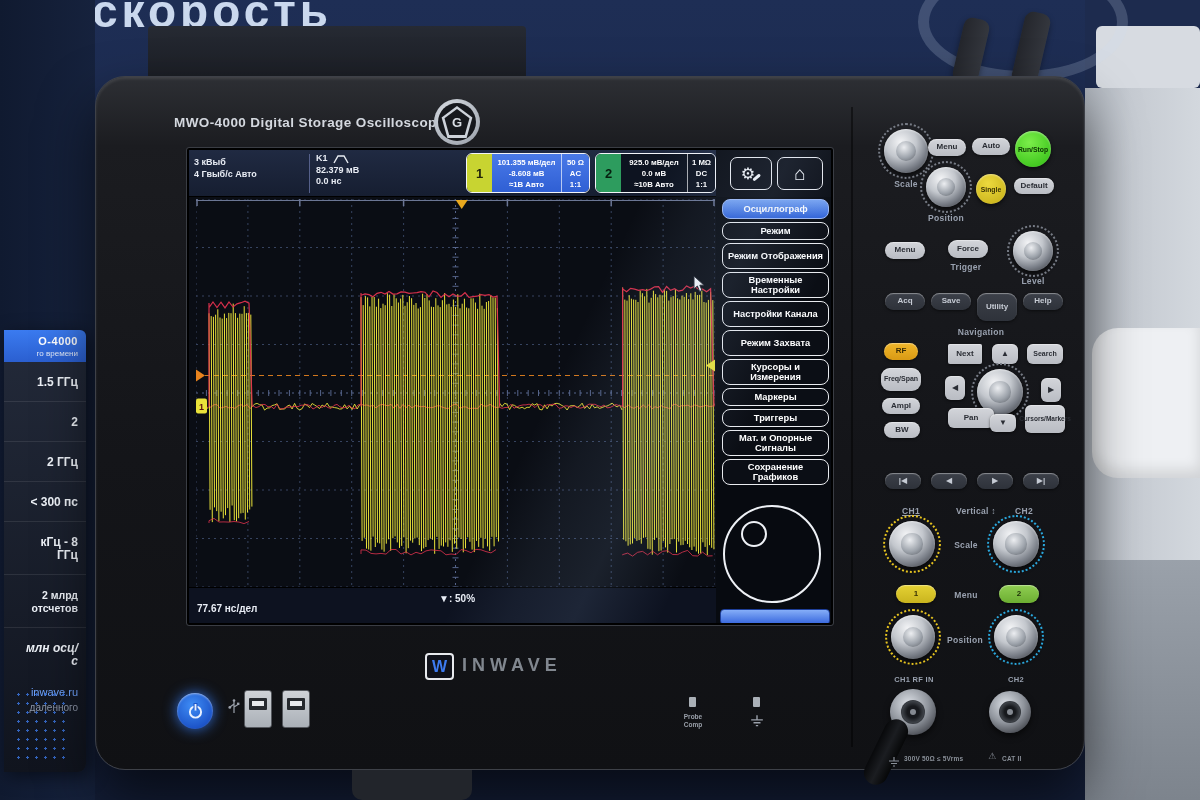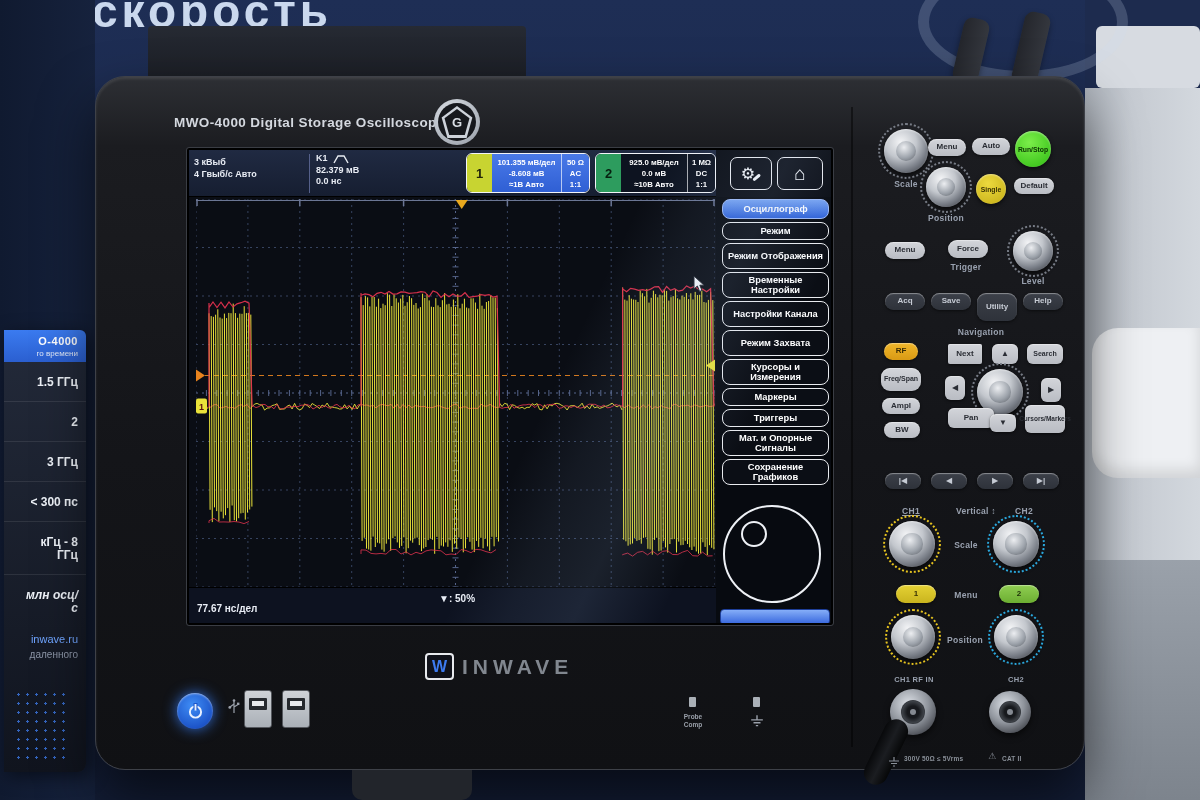--- a/index.html
+++ b/index.html
@@ -96,21 +96,21 @@
   .bnc::after{content:"";position:absolute;inset:43%;border-radius:50%;background:#858a92;}
   .cable{background:linear-gradient(90deg,#08090b,#1b1d21 50%,#060708);border-radius:12px;}
   .usb{background:linear-gradient(180deg,#cfd2d7,#aab0b7);border-radius:3px;border:1px solid #55585e;}
   .usb .slot{position:absolute;left:4px;right:4px;top:7px;height:12px;background:#26292e;border-radius:1px;}
   .usb .tab{position:absolute;left:7px;right:7px;top:10px;height:5px;background:#e8eaed;}
   .pwr{border-radius:50%;background:radial-gradient(circle at 42% 35%,#3f8df6,#1d55c9 70%,#123a92);
        box-shadow:0 0 14px rgba(55,125,245,.85), inset 0 1px 2px rgba(255,255,255,.5);
        display:flex;align-items:center;justify-content:center;}
   .logo-mark{border:2px solid #e8eaee;border-radius:4px;background:#10121a;display:flex;align-items:center;
        justify-content:center;color:#3d7bf0;font-weight:bold;font-size:16px;}
-  .logo-text{color:#81878f;font-weight:bold;font-size:21px;letter-spacing:5px;}
+  .logo-text{color:#81878f;font-weight:bold;font-size:18px;letter-spacing:5px;}
   .warn{color:#8a9099;font-size:6.5px;font-weight:bold;letter-spacing:.2px;}
   .micro{color:#9aa0aa;font-size:6.5px;font-weight:bold;line-height:7.5px;text-align:center;}
   .seam{background:rgba(0,0,0,.45);}
 </style>
 </head>
 <body>
 
 <div class="stage">
 
   <div class="abs headline" style="left:92px;top:-16px;">скорость</div>
@@ -127,23 +127,24 @@
   <div class="abs hbar" style="left:958px;top:18px;width:26px;height:66px;transform:rotate(13deg);"></div>
   <div class="abs hbar" style="left:1018px;top:12px;width:26px;height:74px;transform:rotate(13deg);"></div>
 
   <div class="abs sign" style="left:4px;top:330px;width:82px;height:442px;">
     <div class="sign-h">
       <b>О-4000</b>
       <span>го времени</span>
     </div>
     <div class="sign-row">1.5 ГГц</div>
     <div class="sign-row">2</div>
-    <div class="sign-row">3 ГГц</div>
+    <div class="sign-row">2 ГГц</div>
     <div class="sign-row">&lt; 300 пс</div>
     <div class="sign-row">кГц - 8 ГГц</div>
+    <div class="sign-row" style="font-size:10.5px;">2 млрд отсчетов</div>
     <div class="sign-row" style="border:none;font-style:italic;">млн осц/с</div>
     <div class="sign-foot">inwave.ru</div>
     <div class="sign-frag">даленного</div>
   </div>
   <div class="abs dots" style="left:14px;top:690px;width:56px;height:72px;"></div>
 
   <div class="abs scope" style="left:95px;top:76px;width:990px;height:694px;">
 
     <div class="abs title" style="left:78px;top:38px;">MWO-4000 Digital Storage Oscilloscope</div>
     <div class="abs badge" style="left:338px;top:22px;width:46px;height:46px;">

